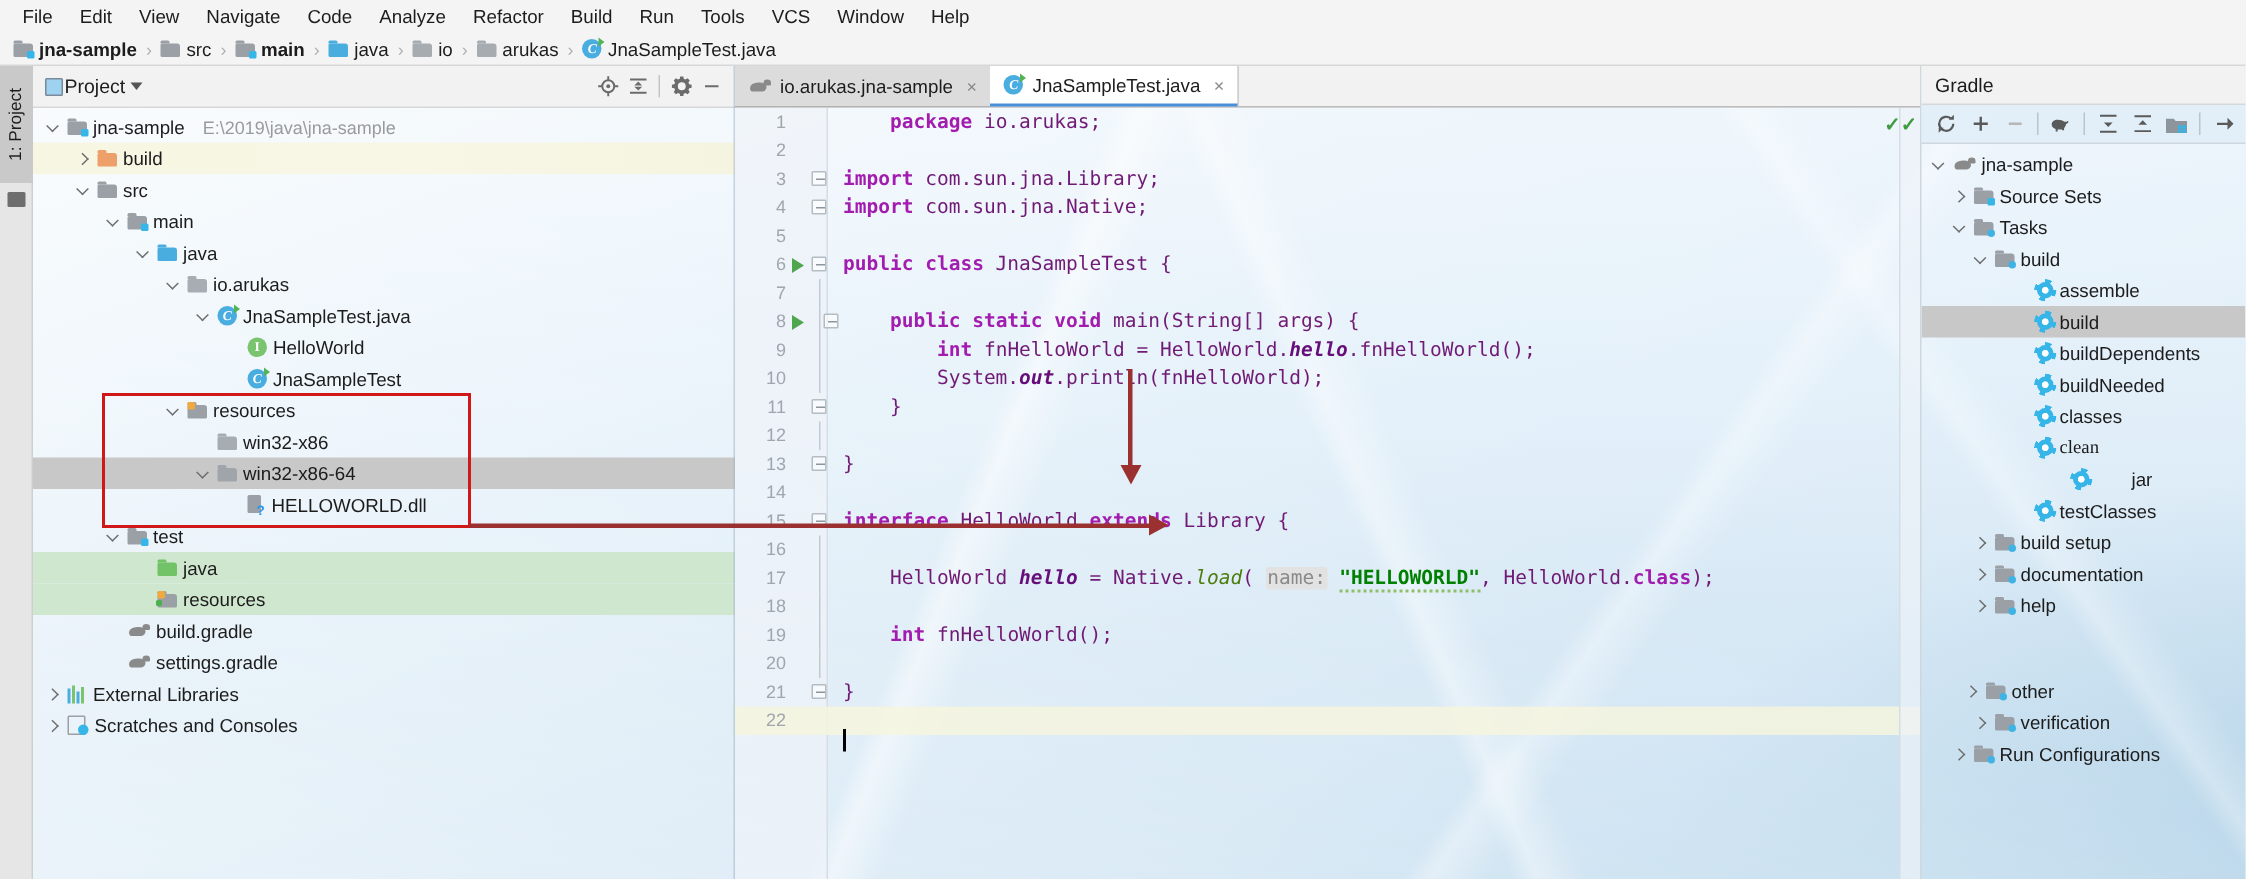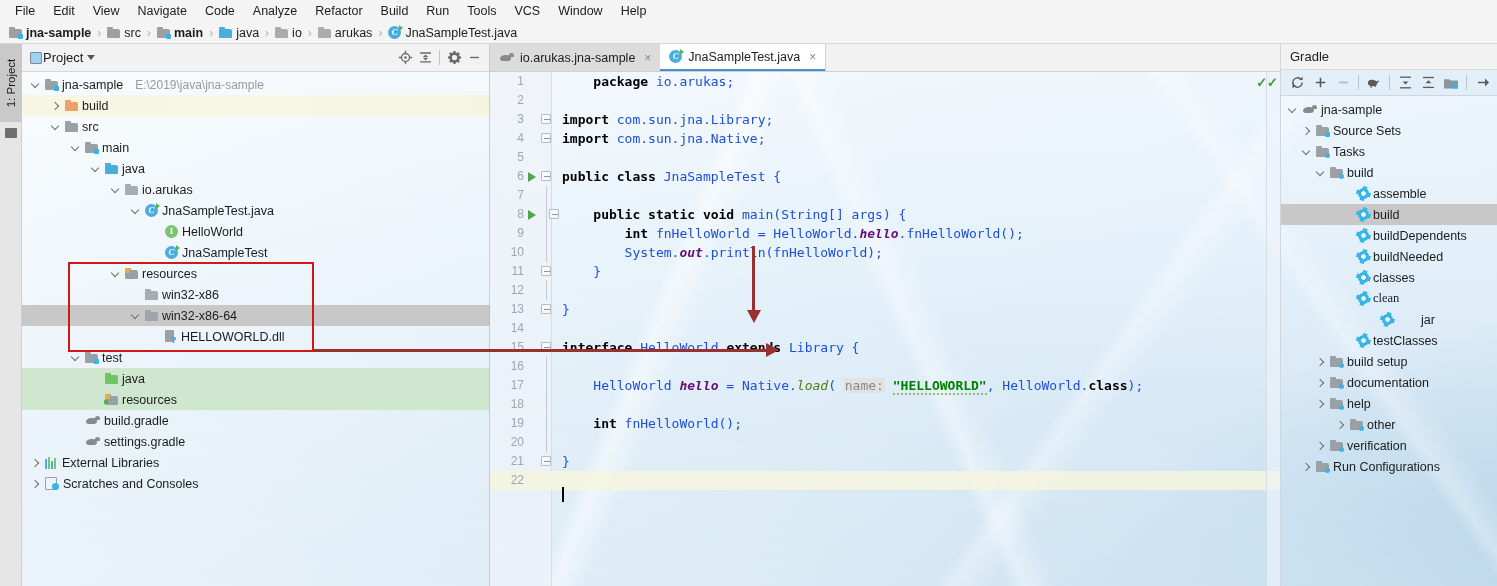--- a/index.html
+++ b/index.html
@@ -257,22 +257,22 @@
     border:1px solid #b4bcc4; background:rgba(255,255,255,0.6); border-radius:1px;
   }
   .foldbox::before {
     content:""; position:absolute; left:2px; top:4px; width:6px; height:1px; background:#8d959d;
   }
   .foldline {
     position:absolute; left:6px; top:0; bottom:0; width:1px; background:#c2cad2;
   }
 
   
-  .kw  { color:#000000; font-weight:bold; }
-  .pl  { color:#1d4ed8; }
+  .kw  { color:#a21caf; font-weight:bold; }
+  .pl  { color:#701a75; }
   .str { color:#008000; font-weight:bold; }
   .fld { color:#660e7a; font-style:italic; font-weight:bold; }
   .mth { color:#4d7c0f; font-style:italic; }
   .hint{ color:#8a8a8a; background:#e2e2e2; border-radius:2px; padding:0 1px; }
   .squig { border-bottom:2px dotted #8fbf6a; }
 
   .caret-bar {
     position:absolute; width:1.5px; height:15px; background:#000; left:0; top:2px;
   }
 
@@ -927,21 +927,21 @@
           <span class="glabel">documentation</span>
         </div>
         <div class="grow" style="padding-left: 34px;">
           <span class="chev"></span>
           <span class="ico ico-folder">
             <i></i>
             <span class="badge gear"></span>
           </span>
           <span class="glabel">help</span>
         </div>
-        <div class="grow" style="padding-left: 54px;">
+        <div class="grow" style="padding-left: 28px; margin-top: 36px;">
           <span class="chev"></span>
           <span class="ico ico-folder">
             <i></i>
             <span class="badge gear"></span>
           </span>
           <span class="glabel">other</span>
         </div>
         <div class="grow" style="padding-left: 34px;">
           <span class="chev"></span>
           <span class="ico ico-folder">

